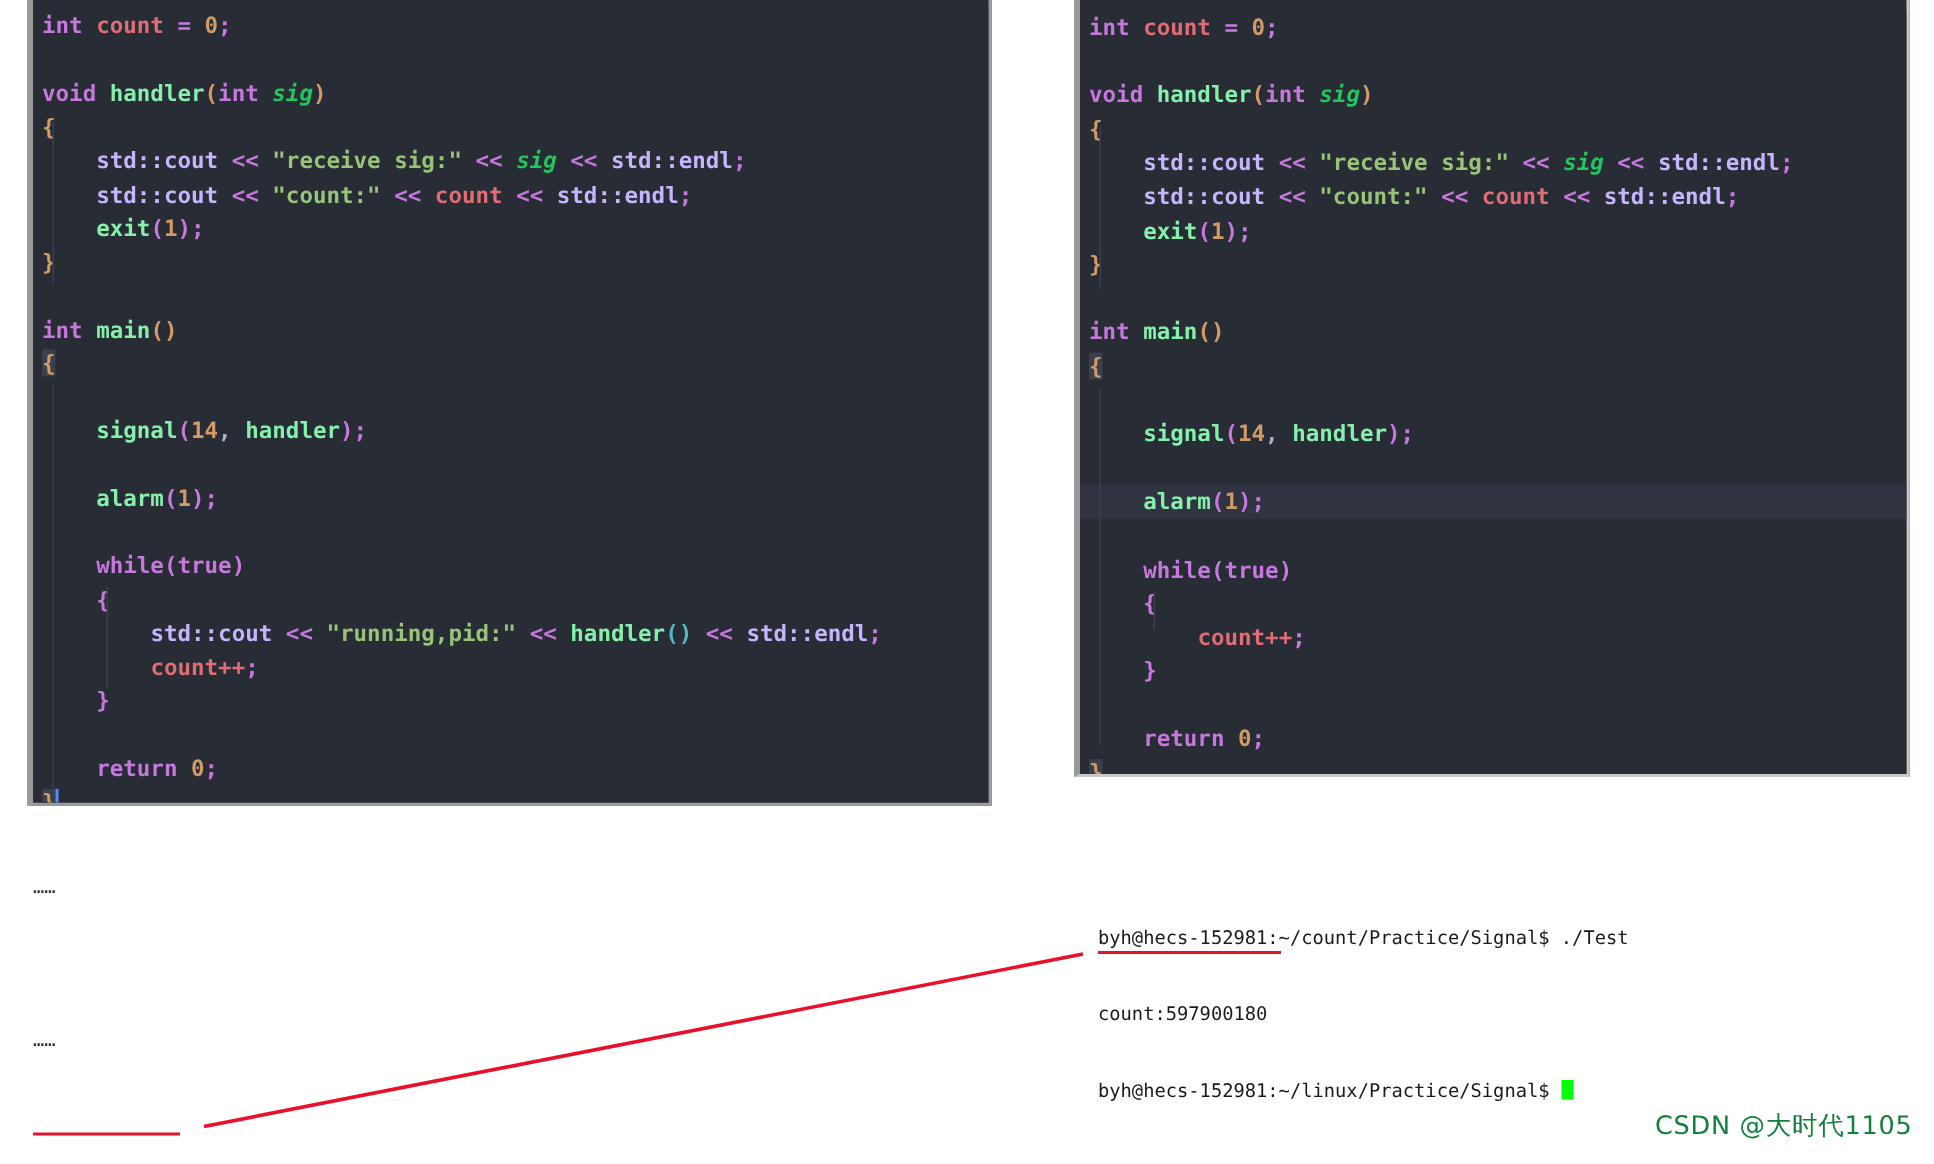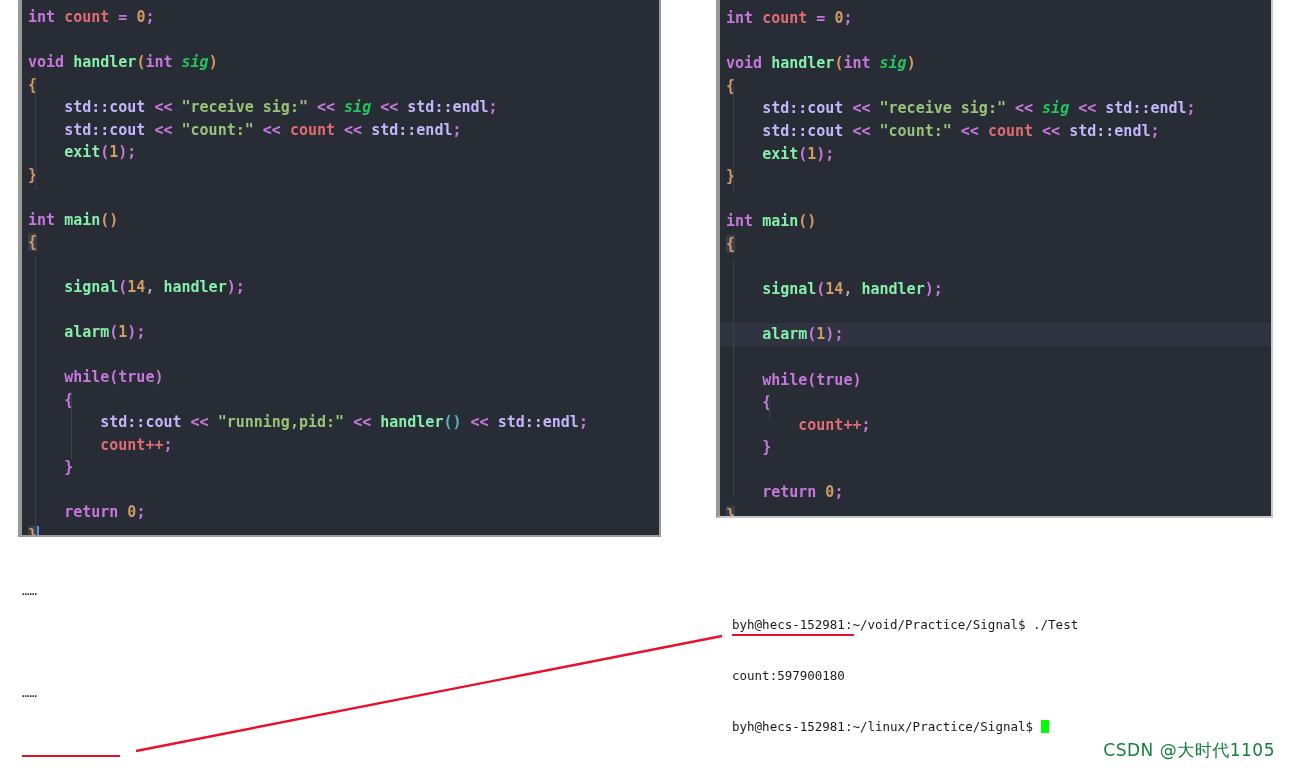--- a/index.html
+++ b/index.html
@@ -217,21 +217,21 @@
   
   
   
   
   
   
   
 </div>
 
 <div class="terminal" style="left:732px; top:582px;">
-  <div class="tline">byh@hecs-152981:~/void/Practice/Signal$ ./Test</div>
+  <div class="tline">byh@hecs-152981:~/count/Practice/Signal$ ./Test</div>
   <div class="tline">count:597900180</div>
   <div class="tline"><span>byh@hecs-152981:~/linux/Practice/Signal$ </span><span class="cursor-block"></span></div>
 </div>
 
 <div class="underline-red" style="left:22px; top:755px; width:98px;"></div>
 <div class="underline-red" style="left:732px; top:634px; width:122px;"></div>
 
 <svg class="arrow-line" width="1289" height="776">
   <line x1="136" y1="751" x2="722" y2="636" stroke="#e8102a" stroke-width="2.4"></line>
 </svg>

